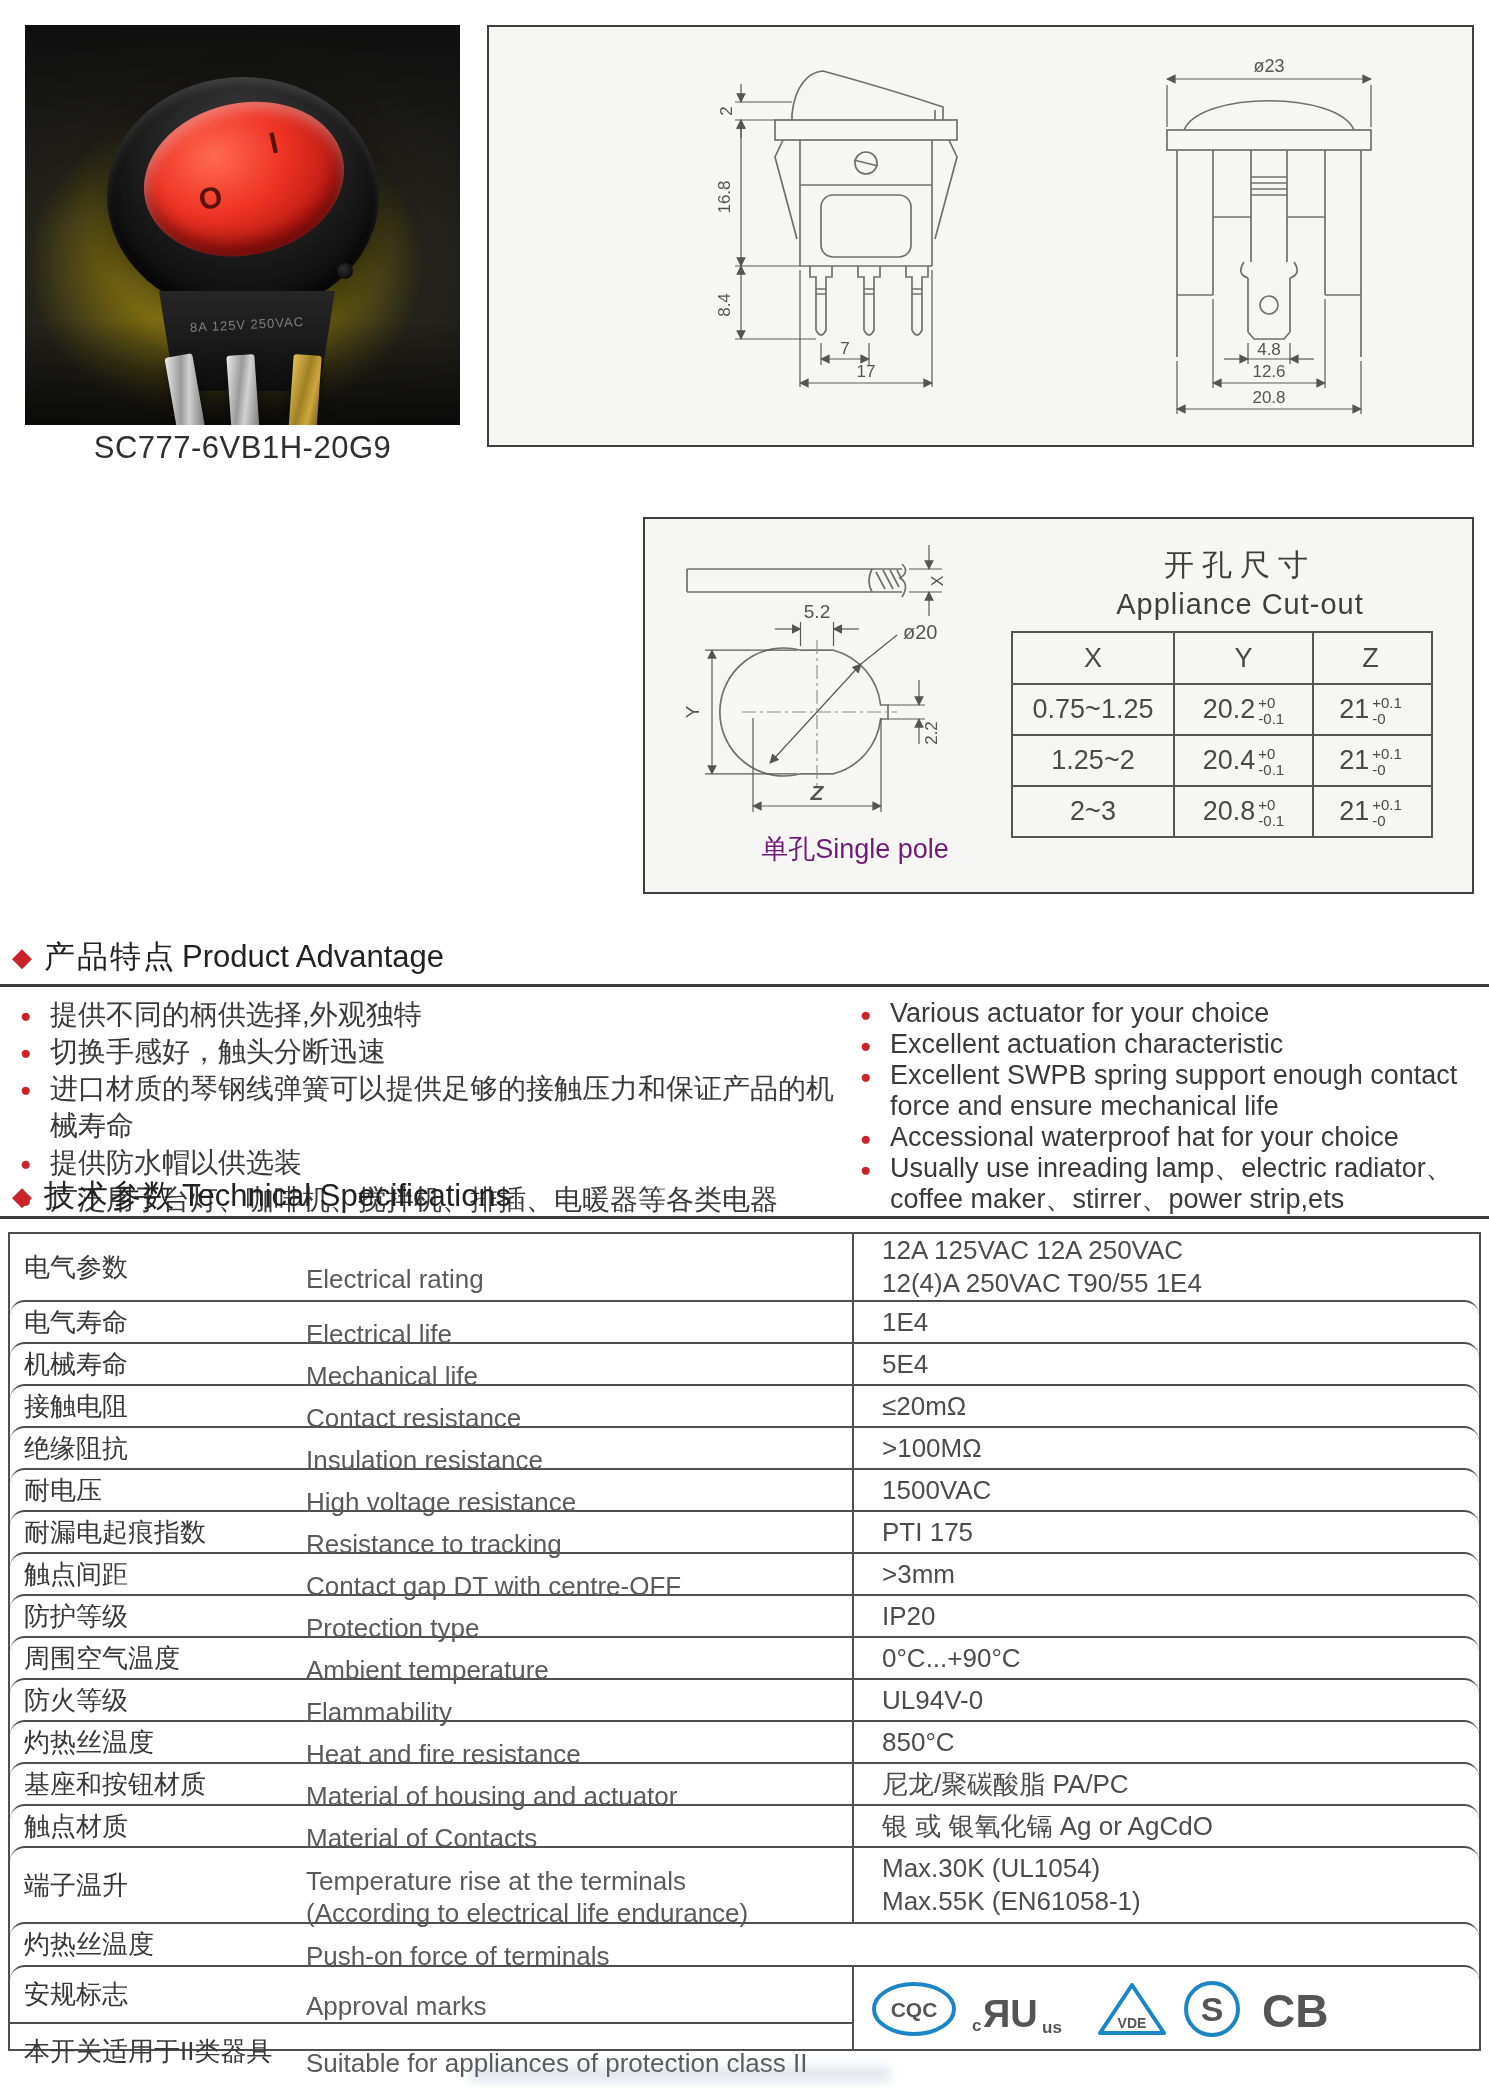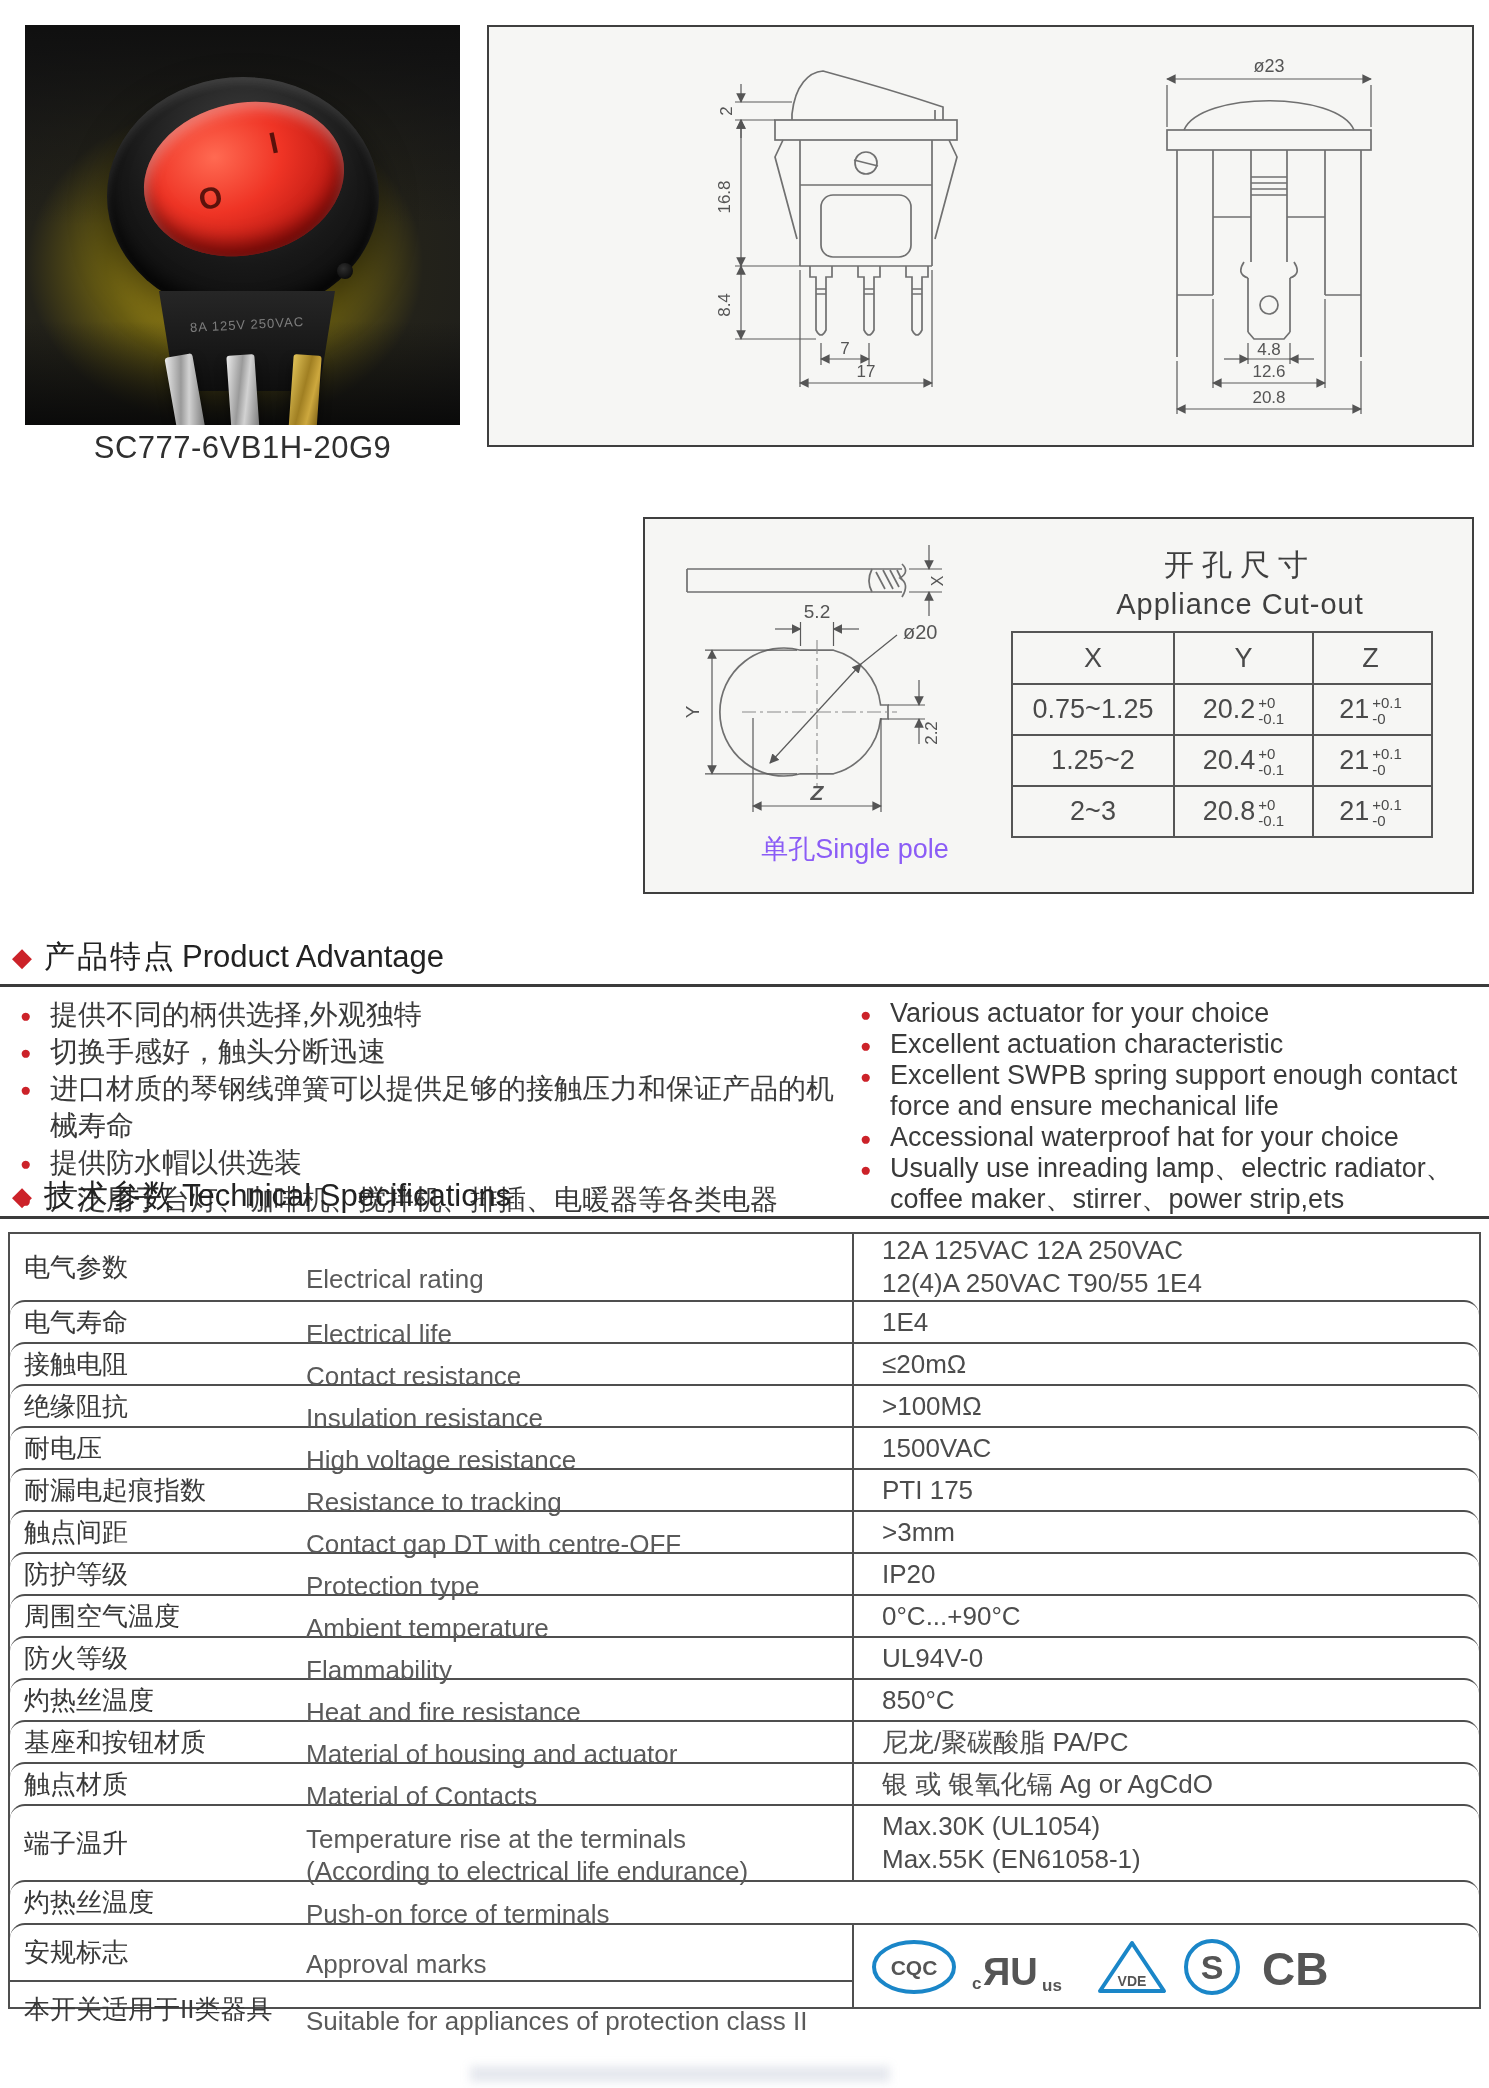--- a/index.html
+++ b/index.html
@@ -36,21 +36,21 @@
   .t2{left:204px;transform:rotate(-4deg);}
   .t3{left:266px;transform:rotate(4deg);
     background:linear-gradient(100deg,#e0c258 0%,#a07f22 45%,#cda83e 70%,#7c5f14 100%);}
   .caption{left:25px;top:430px;width:435px;text-align:center;font-size:31px;color:#2f2f2f;letter-spacing:.5px;}
 
   
   .panel{background:#f6f6f4;border:2px solid #3f3f3f;}
   .panel1{left:487px;top:25px;width:983px;height:418px;}
   .panel2{left:643px;top:517px;width:827px;height:373px;}
   svg text{font-family:"Liberation Sans","DejaVu Sans",sans-serif;fill:#555;}
-  .cutout-caption{left:30px;top:312px;width:360px;text-align:center;font-size:27px;color:#8b5cf6;}
+  .cutout-caption{left:30px;top:312px;width:360px;text-align:center;font-size:27px;color:#701a75;}
 
   .cutout-titles{left:400px;top:26px;width:390px;text-align:center;color:#3f3f3f;}
   .cutout-title-cn{font-size:30px;letter-spacing:8px;}
   .cutout-title-en{font-size:29px;margin-top:2px;letter-spacing:1px;}
 
   .cutout-table{left:366px;top:112px;width:418px;border:2px solid #555;border-collapse:collapse;}
   .ct-row{display:flex;height:49px;border-top:2px solid #555;}
   .ct-row.hdr{height:50px;border-top:none;font-size:28px;color:#4a4a4a;}
   .ct-cell{display:flex;align-items:center;justify-content:center;box-sizing:border-box;font-size:27px;color:#4a4a4a;}
   .ct-x{width:160px;}
@@ -333,20 +333,25 @@
       <div>12A 125VAC 12A 250VAC</div>
       <div>12(4)A  250VAC T90/55 1E4</div>
     </div>
   </div>
   <div class="srow">
     <div class="c-cn">电气寿命</div>
     <div class="c-en">Electrical life</div>
     <div class="c-val">1E4</div>
   </div>
   <div class="srow">
+    <div class="c-cn">机械寿命</div>
+    <div class="c-en">Mechanical life</div>
+    <div class="c-val">5E4</div>
+  </div>
+  <div class="srow">
     <div class="c-cn">接触电阻</div>
     <div class="c-en">Contact resistance</div>
     <div class="c-val">≤20mΩ</div>
   </div>
   <div class="srow">
     <div class="c-cn">绝缘阻抗</div>
     <div class="c-en">Insulation resistance</div>
     <div class="c-val">&gt;100MΩ</div>
   </div>
   <div class="srow">

